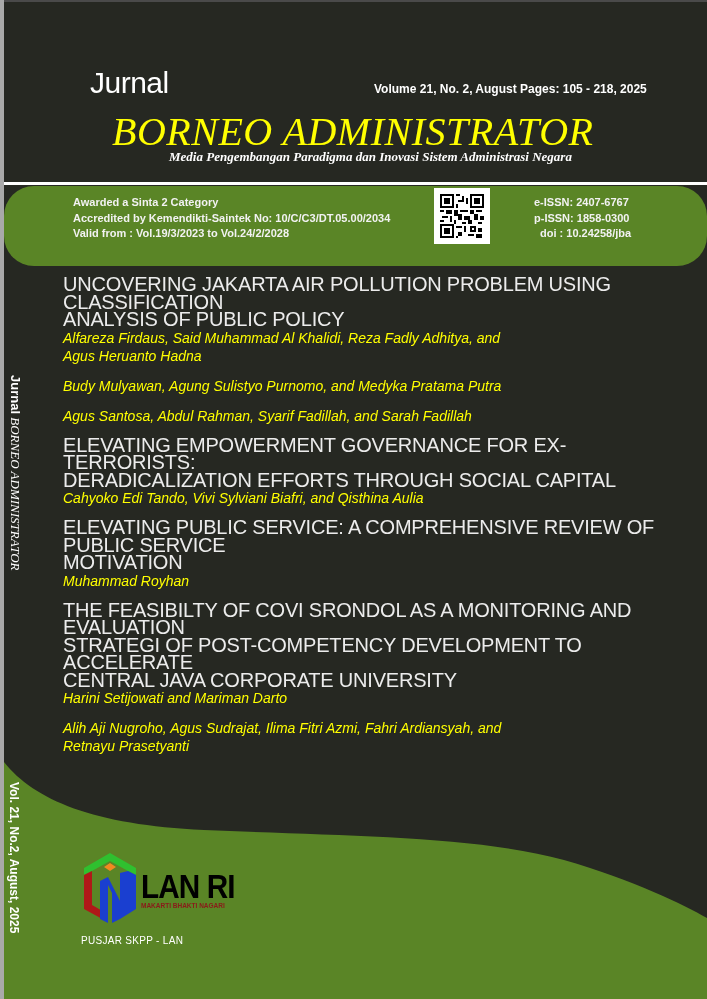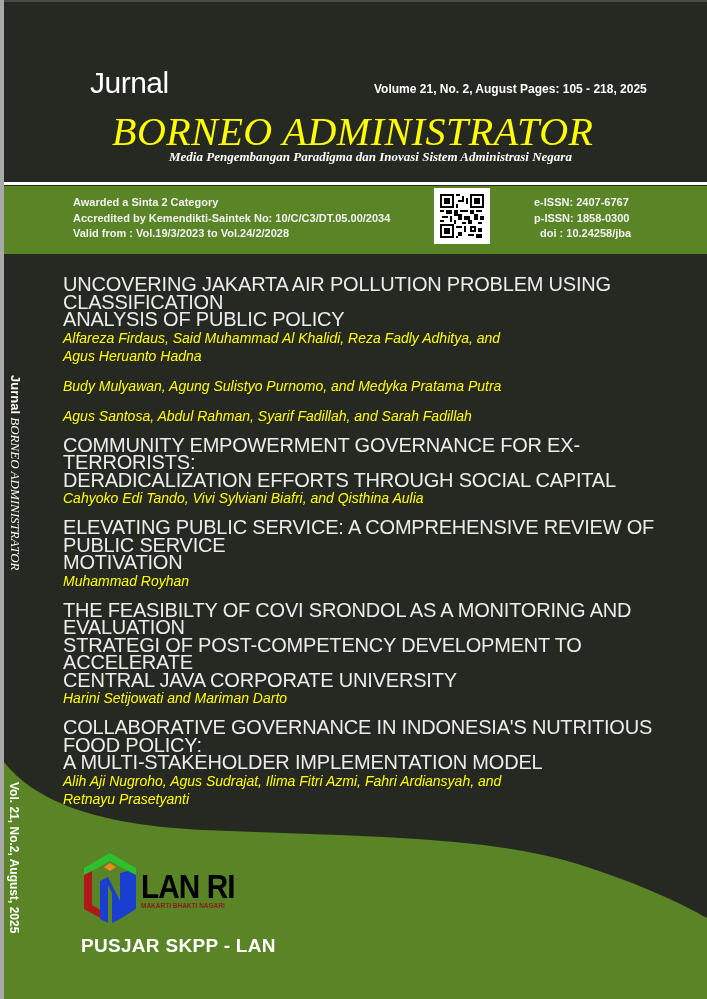--- a/index.html
+++ b/index.html
@@ -4,39 +4,39 @@
 <style>
   html,body{margin:0;padding:0;}
   body{width:707px;height:999px;background:#a9a9a9;position:relative;overflow:hidden;font-family:"Liberation Sans",sans-serif;}
   .cover{position:absolute;left:4px;top:0;width:703px;height:999px;background:#262822;overflow:hidden;}
   .topline{position:absolute;left:0;top:0;width:703px;height:2px;background:#4a4a4a;}
   .jurnal{position:absolute;left:86px;top:66px;font-size:30px;color:#ffffff;letter-spacing:-0.5px;}
   .volinfo{position:absolute;left:370px;top:82px;font-size:12px;font-weight:bold;color:#ffffff;}
   .title{position:absolute;left:108px;top:108px;font-family:"Liberation Serif",serif;font-style:italic;font-size:40px;color:#ffff00;letter-spacing:0.5px;white-space:nowrap;}
   .subtitle{position:absolute;left:123px;top:149px;font-family:"Liberation Serif",serif;font-style:italic;font-weight:bold;font-size:13px;color:#ffffff;white-space:nowrap;margin-left:42px;}
   .sep{position:absolute;left:0;top:182px;width:703px;height:3px;background:#ffffff;}
-  .band{position:absolute;left:0;top:186px;width:703px;height:68px;background:#5a8526;}
+  .band{position:absolute;left:0;top:186px;width:703px;height:80px;background:#5a8526;border-radius:30px;}
   .band-left{position:absolute;left:69px;top:9px;font-size:11px;font-weight:bold;color:#f2f2f2;line-height:15.5px;}
   .qr{position:absolute;left:430px;top:2px;width:56px;height:56px;background:#ffffff;}
   .qr svg{position:absolute;left:6px;top:6px;}
   .band-right{position:absolute;left:530px;top:9px;font-size:11px;font-weight:bold;color:#f2f2f2;line-height:15.5px;}
   .band-right div:nth-child(3){padding-left:6px;}
   .articles{position:absolute;left:59px;top:276px;width:620px;}
   .article{margin-bottom:12px;}
   .art-title{font-size:20px;color:#ececec;line-height:17.5px;letter-spacing:-0.2px;white-space:pre-line;}
   .art-authors{font-size:14px;font-weight:normal;font-style:italic;color:#ffff00;line-height:18px;white-space:pre-line;}
   .spine-top{position:absolute;left:3px;top:375px;writing-mode:vertical-rl;font-family:"Liberation Serif",serif;font-size:13px;color:#ffffff;white-space:nowrap;}
   .spine-top .j{font-family:"Liberation Sans",sans-serif;font-weight:bold;}
   .spine-top .b{font-style:italic;}
   .wave{position:absolute;left:0;top:0;}
   .spine-bottom{position:absolute;left:3px;top:782px;writing-mode:vertical-rl;font-size:12px;font-weight:bold;color:#ffffff;white-space:nowrap;}
   .logo{position:absolute;left:78px;top:853px;}
   .lanri{position:absolute;left:137px;top:868px;font-size:33px;font-weight:bold;color:#000000;letter-spacing:-1px;transform:scaleX(0.9);transform-origin:left;}
   .motto{position:absolute;left:137px;top:902px;font-size:6.5px;font-weight:bold;color:#8b1a1a;white-space:nowrap;}
-  .pusjar{position:absolute;left:77px;top:935px;font-size:19px;font-weight:bold;color:#ffffff;letter-spacing:0.3px;}
+  .pusjar{position:absolute;left:77px;top:935px;font-size:10px;font-weight:normal;color:#ffffff;letter-spacing:0.3px;}
 </style>
 </head>
 <body>
 
 <div class="cover">
   <div class="topline"></div>
 
   <div class="jurnal">Jurnal</div>
   <div class="volinfo">Volume 21, No. 2, August Pages: 105 - 218, 2025</div>
   <div class="title">BORNEO ADMINISTRATOR</div>
@@ -115,38 +115,36 @@
       <div class="art-authors">Alfareza Firdaus, Said Muhammad Al Khalidi, Reza Fadly Adhitya, and
 Agus Heruanto Hadna</div>
     </div>
     <div class="article">
       <div class="art-authors">Budy Mulyawan, Agung Sulistyo Purnomo, and Medyka Pratama Putra</div>
     </div>
     <div class="article">
       <div class="art-authors">Agus Santosa, Abdul Rahman, Syarif Fadillah, and Sarah Fadillah</div>
     </div>
     <div class="article">
-      <div class="art-title">COMMUNITY EMPOWERMENT GOVERNANCE FOR EX-TERRORISTS:
+      <div class="art-title">ELEVATING EMPOWERMENT GOVERNANCE FOR EX-TERRORISTS:
 DERADICALIZATION EFFORTS THROUGH SOCIAL CAPITAL</div>
       <div class="art-authors">Cahyoko Edi Tando, Vivi Sylviani Biafri, and Qisthina Aulia</div>
     </div>
     <div class="article">
       <div class="art-title">ELEVATING PUBLIC SERVICE: A COMPREHENSIVE REVIEW OF PUBLIC SERVICE
 MOTIVATION</div>
       <div class="art-authors">Muhammad Royhan</div>
     </div>
     <div class="article">
       <div class="art-title">THE FEASIBILTY OF COVI SRONDOL AS A MONITORING AND EVALUATION
 STRATEGI OF POST-COMPETENCY DEVELOPMENT TO ACCELERATE
 CENTRAL JAVA CORPORATE UNIVERSITY</div>
       <div class="art-authors">Harini Setijowati and Mariman Darto</div>
     </div>
     <div class="article">
-      <div class="art-title">COLLABORATIVE GOVERNANCE IN INDONESIA'S NUTRITIOUS FOOD POLICY:
-A MULTI-STAKEHOLDER IMPLEMENTATION MODEL</div>
       <div class="art-authors">Alih Aji Nugroho, Agus Sudrajat, Ilima Fitri Azmi, Fahri Ardiansyah, and
 Retnayu Prasetyanti</div>
     </div>
   </div>
 
   <svg class="wave" width="703" height="999" viewBox="0 0 703 999">
     <path d="M0,762 C30,800 90,825 200,830 C330,836 470,835 560,860 C630,880 680,905 703,918 L703,999 L0,999 Z" fill="#5a8526"></path>
   </svg>
 
   <div class="spine-bottom">Vol. 21, No.2, August, 2025</div>

